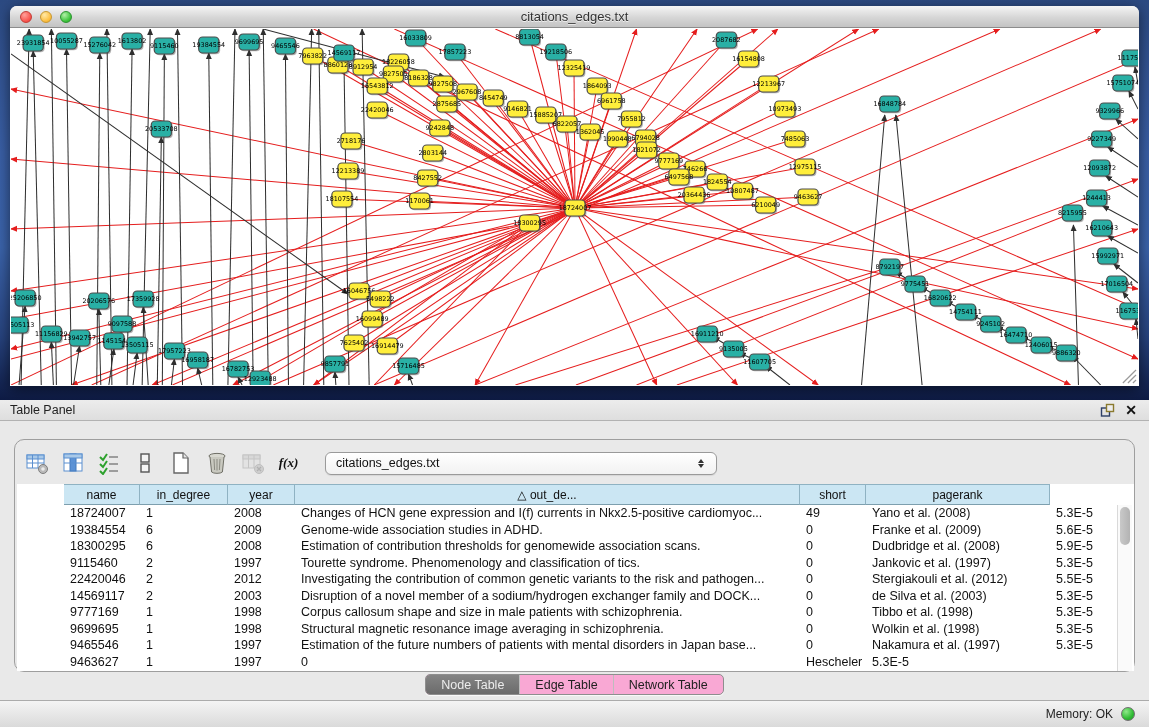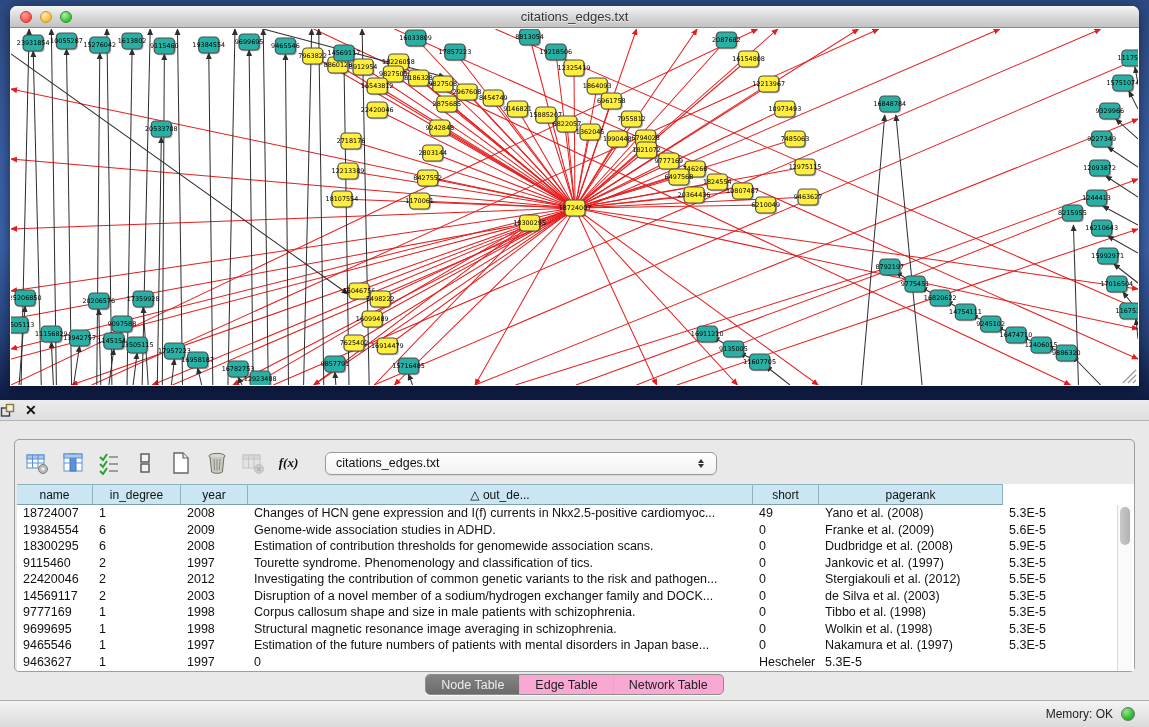--- a/index.html
+++ b/index.html
@@ -29,37 +29,37 @@
     background:linear-gradient(180deg,#ececec,#dedede); border-bottom:1px solid #b2b2b2;
     display:flex; align-items:center; }
   .panel-title { font-size:12.5px; color:#222; margin-left:10px; flex:1; }
   .ph-icons { display:flex; align-items:center; gap:10px; margin-right:12px; }
   .ph-float { width:15px; height:15px; }
   .ph-close { font-size:14px; font-weight:bold; color:#111; line-height:15px; cursor:default; }
 
   
   .panel-body { position:absolute; left:0; top:421px; width:1149px; height:279px; background:#e9e9e9; }
   .inset { position:absolute; left:14px; top:18px; width:1121px; height:233px;
-    border:1px solid #9e9e9e; border-radius:5px; background:#e9e9e9; }
+    border:1px solid #9e9e9e; border-radius:10px; background:#e9e9e9; }
   .toolbar { position:absolute; left:8px; top:4px; height:38px; display:flex; align-items:center; gap:9px; }
   .tbtn { width:27px; height:27px; display:flex; align-items:center; justify-content:center; border-radius:4px; }
   .tbtn svg { display:block; }
   .fx { font-size:13px; font-style:italic; font-weight:bold; color:#111; font-family:"Liberation Serif",serif; }
   .combo { margin-left:14px; width:392px; height:23px; background:linear-gradient(180deg,#ffffff,#f2f2f2);
     border:1px solid #9a9a9a; border-radius:6px; display:flex; align-items:center;
     font-size:12.5px; color:#111; padding-left:10px; box-shadow:0 1px 1px rgba(0,0,0,.08); }
   .combo .val { flex:1; }
   .combo .stepper { width:22px; display:flex; flex-direction:column; align-items:center; gap:1px; margin-right:4px; }
   .combo .stepper i { width:0; height:0; border-left:3.5px solid transparent; border-right:3.5px solid transparent; }
   .combo .stepper .up { border-bottom:4.5px solid #333; }
   .combo .stepper .dn { border-top:4.5px solid #333; }
 
   
   .tablewrap { position:absolute; left:2px; top:44px; width:1117px; height:187px; background:#fff; overflow:hidden; }
-  .trow { display:grid; grid-template-columns:76px 88px 67px 505px 66px 184px 91px; height:16.5px; }
+  .trow { display:grid; grid-template-columns:76px 88px 67px 505px 66px 184px 91px; height:16.5px;margin-left:47px; }
   .trow.thead { height:21px; }
   .th { background:#cbe6f3; border-right:1px solid #8fb2c2; border-top:1px solid #8fb2c2; border-bottom:1px solid #7d9fae;
     font-size:12px; color:#111; text-align:center; line-height:20px; overflow:hidden; white-space:nowrap; }
   .td { font-size:12.5px; color:#111; line-height:16.5px; padding-left:6px;
     overflow:hidden; white-space:nowrap; }
   .vscroll { position:absolute; right:2px; top:65px; width:15px; height:166px; background:#fafafa; border-left:1px solid #d9d9d9; }
   .vscroll .thumb { position:absolute; left:2px; top:2px; width:10px; height:38px; border-radius:6px;
     background:linear-gradient(90deg,#c9c9c9,#b3b3b3); }
 
   
@@ -776,20 +776,21 @@
             <line x1="1102" y1="354" x2="1115" y2="341"></line>
             <line x1="1107" y1="354" x2="1115" y2="346"></line>
             <line x1="1112" y1="354" x2="1115" y2="351"></line>
           </g>
         </svg>
       </div>
     </div>
   </div>
 
   <div class="panel-header">
+    <span class="panel-title">Table Panel</span>
     <span class="ph-icons">
       <svg class="ph-float" viewBox="0 0 15 15">
         <rect x="1.5" y="5" width="8" height="8" fill="none" stroke="#2c3e66" stroke-width="1.4"></rect>
         <rect x="6.5" y="1.5" width="7" height="7" fill="#eee" stroke="#8a7a2e" stroke-width="1.4"></rect>
       </svg>
       <span class="ph-close">✕</span>
     </span>
   </div>
 
   <div class="panel-body">

